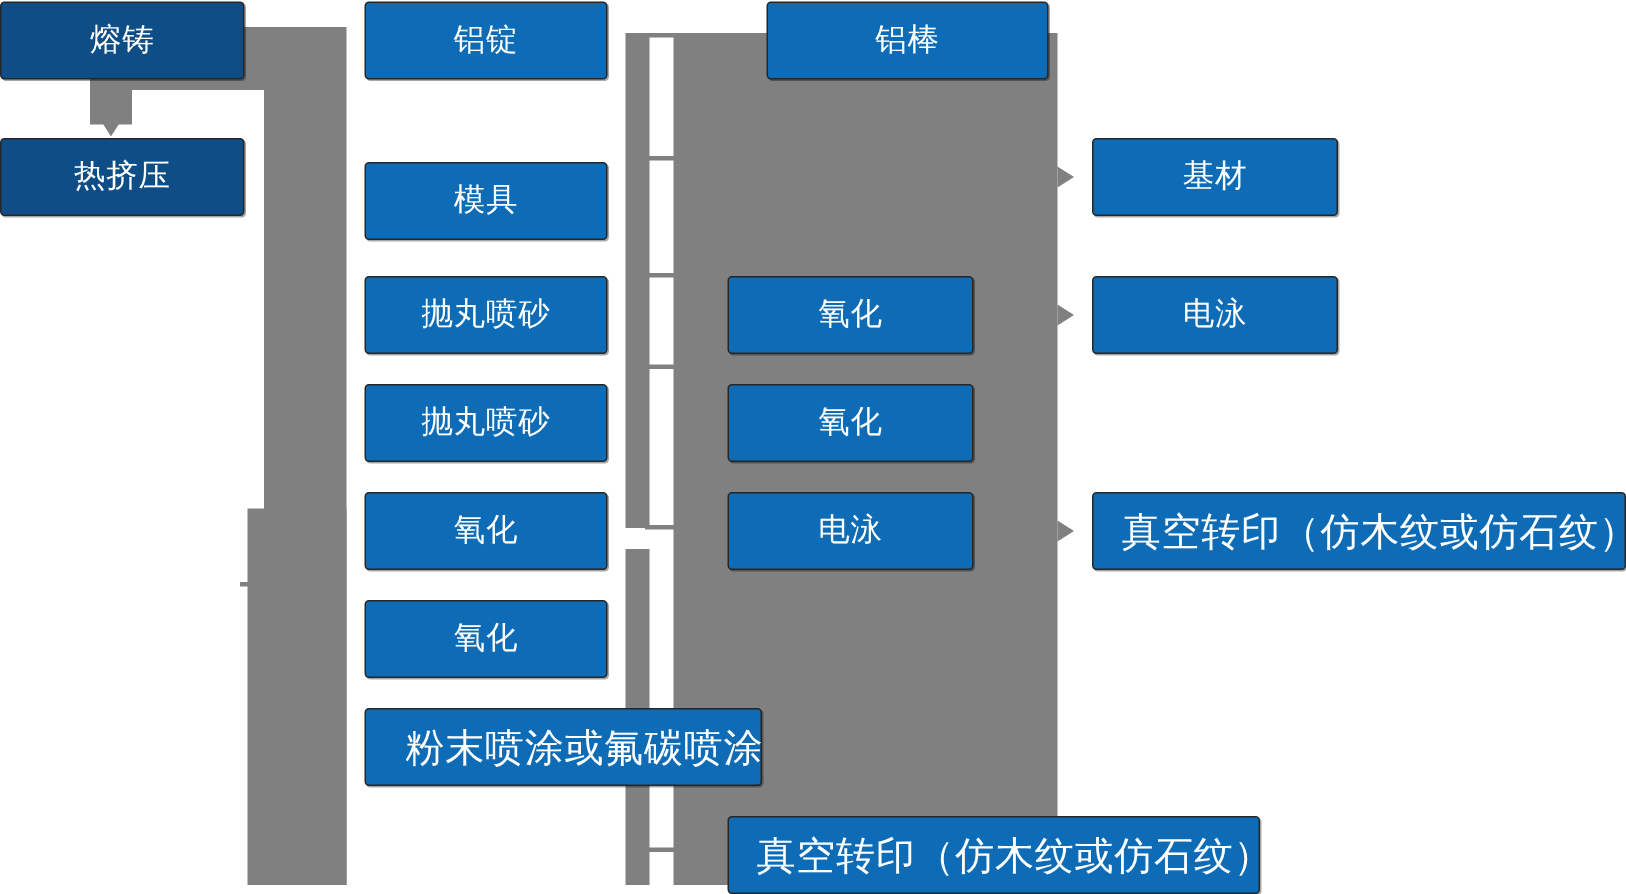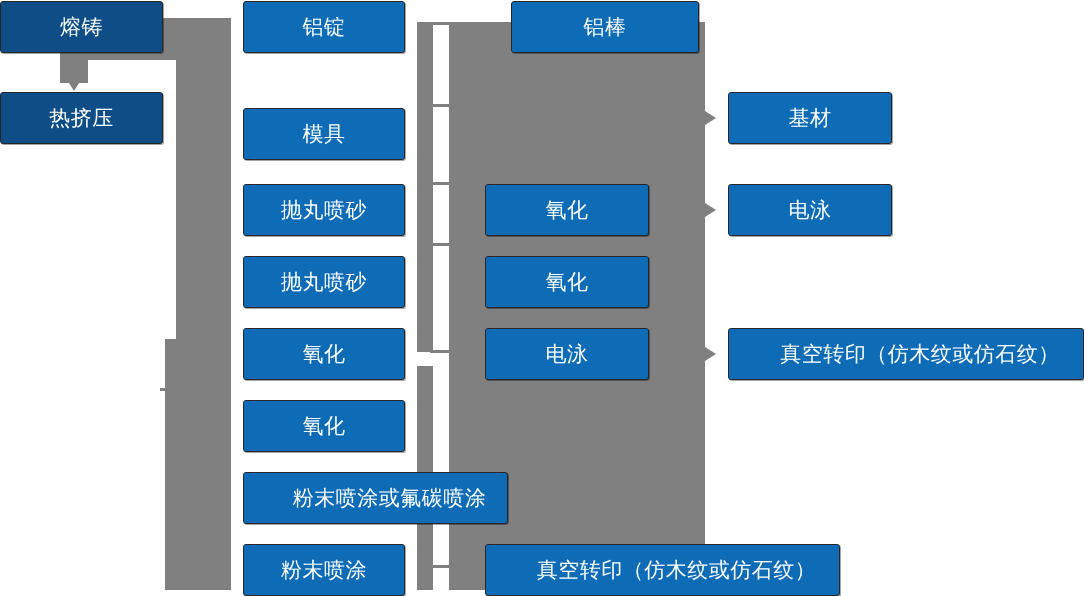--- a/index.html
+++ b/index.html
@@ -61,21 +61,21 @@
   }
   .node.dark {
     background: #0e4d86;
     font-size: 21px;
   }
   .node.light {
     background: #0d6cb5;
     font-size: 21px;
   }
   .node.wide {
-    font-size: 21px;
+    font-size: 26px;
     padding-left: 28px;
   }
 </style>
 </head>
 <body>
 
 <div id="canvas">
 
   <div class="gray" style="left:60px; top:53px; width:28px; height:30px;"></div>
   <div class="arrow-d" style="left:67px; top:80px;"></div>
@@ -142,23 +142,20 @@
   </div>
 
   <div class="node light" style="left:243px; top:400px; width:162px; height:52px;">
     <span>氧化</span>
   </div>
 
   <div class="node light wide" style="left:243px; top:472px; width:265px; height:52px;">
     <span>粉末喷涂或氟碳喷涂</span>
   </div>
 
-  <div class="node light" style="left:243px; top:544px; width:162px; height:52px;">
-    <span>粉末喷涂</span>
-  </div>
 
   <div class="node light" style="left:485px; top:1px; width:188px; height:52px;margin-left:26px;">
     <span>铝棒</span>
   </div>
 
 
   <div class="node light" style="left:485px; top:184px; width:164px; height:52px;">
     <span>氧化</span>
   </div>
 

